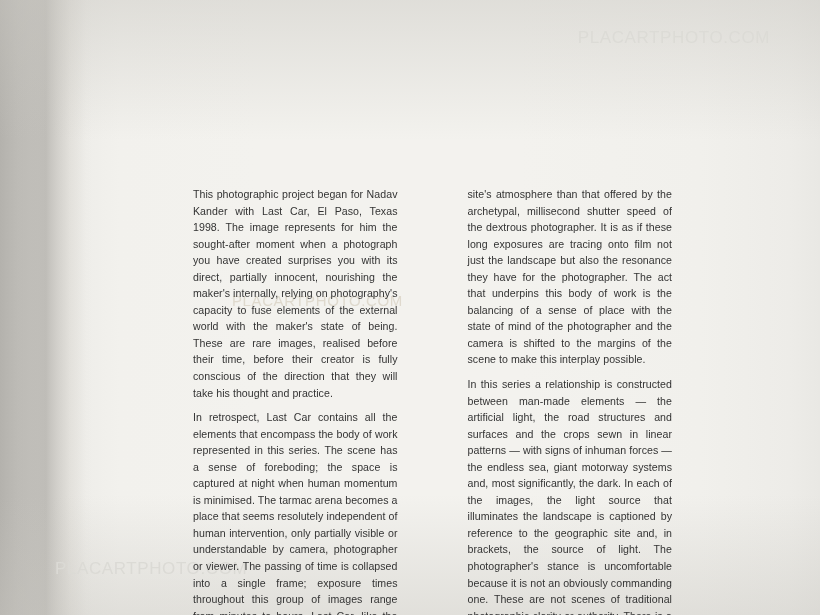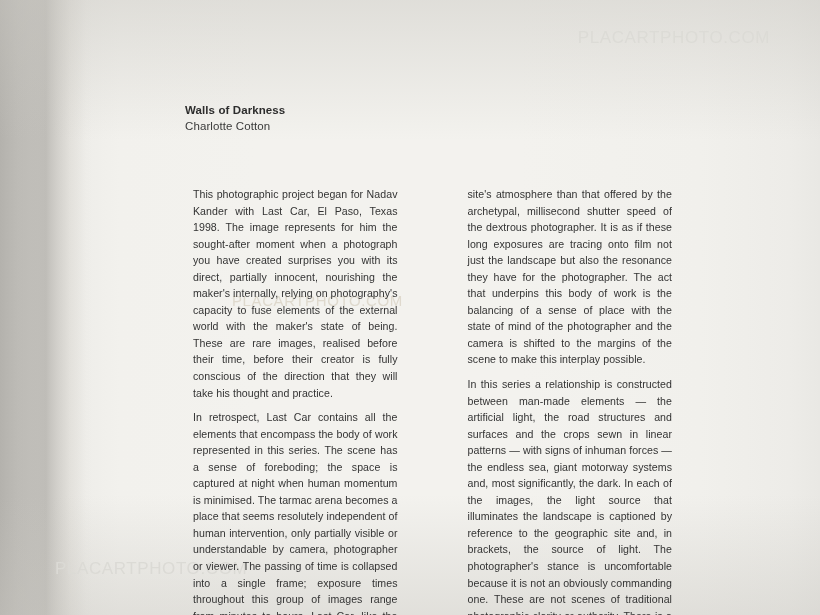--- a/index.html
+++ b/index.html
@@ -141,24 +141,20 @@
   <div class="gutter"></div>
   <div class="shade-top"></div>
   <div class="shade-bottom"></div>
 
   <div class="watermark top-right">PLACARTPHOTO.COM</div>
 
   <div class="watermark center">PLACARTPHOTO.COM</div>
 
   <div class="watermark bottom-left">PLACARTPHOTO.COM</div>
 
-  <div class="title-block">
-    <p class="title">Walls of Darkness</p>
-    <p class="author">Charlotte Cotton</p>
-  </div>
 
   <div class="columns">
     <div class="column">
       <p>This photographic project began for Nadav Kander with Last Car, El Paso, Texas 1998. The image represents for him the sought-after moment when a photograph you have created surprises you with its direct, partially innocent, nourishing the maker's internally, relying on photography's capacity to fuse elements of the external world with the maker's state of being. These are rare images, realised before their time, before their creator is fully conscious of the direction that they will take his thought and practice.</p>
       <p class="indent">In retrospect, Last Car contains all the elements that encompass the body of work represented in this series. The scene has a sense of foreboding; the space is captured at night when human momentum is minimised. The tarmac arena becomes a place that seems resolutely independent of human intervention, only partially visible or understandable by camera, photographer or viewer. The passing of time is collapsed into a single frame; exposure times throughout this group of images range from minutes to hours. Last Car, like the images that followed it, offers a less partial visualisation of the</p>
     </div>
     <div class="column">
       <p>site's atmosphere than that offered by the archetypal, millisecond shutter speed of the dextrous photographer. It is as if these long exposures are tracing onto film not just the landscape but also the resonance they have for the photographer. The act that underpins this body of work is the balancing of a sense of place with the state of mind of the photographer and the camera is shifted to the margins of the scene to make this interplay possible.</p>
       <p class="indent">In this series a relationship is constructed between man-made elements — the artificial light, the road structures and surfaces and the crops sewn in linear patterns — with signs of inhuman forces — the endless sea, giant motorway systems and, most significantly, the dark. In each of the images, the light source that illuminates the landscape is captioned by reference to the geographic site and, in brackets, the source of light. The photographer's stance is uncomfortable because it is not an obviously commanding one. These are not scenes of traditional photographic clarity or authority. There is a conscious lack of human scale to many of these photographs; the photographer and the viewer are</p>
     </div>

